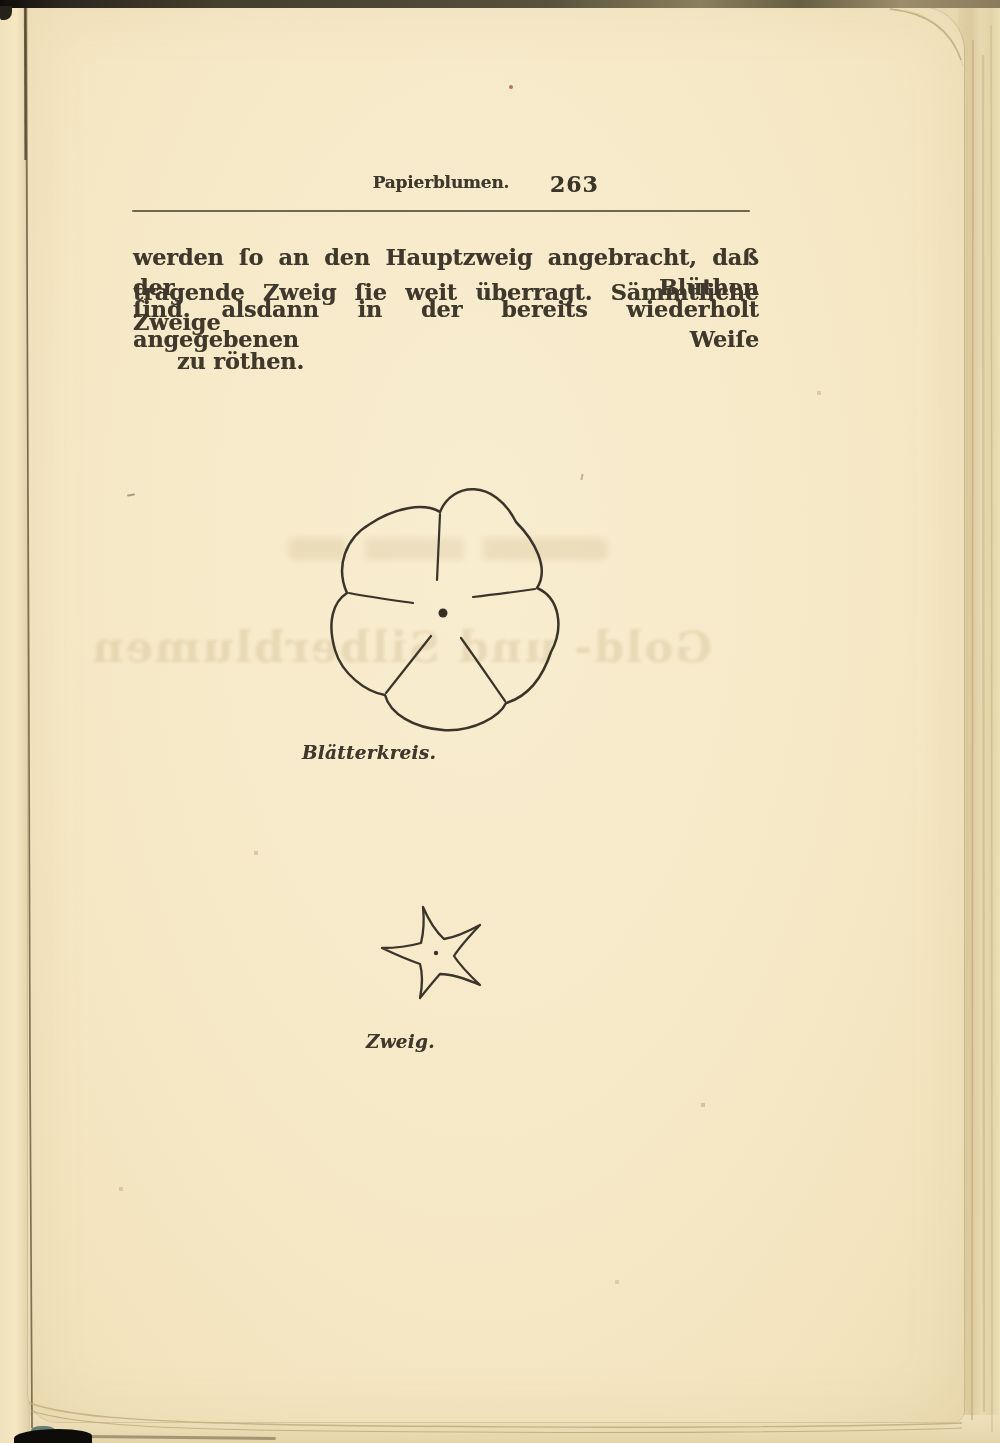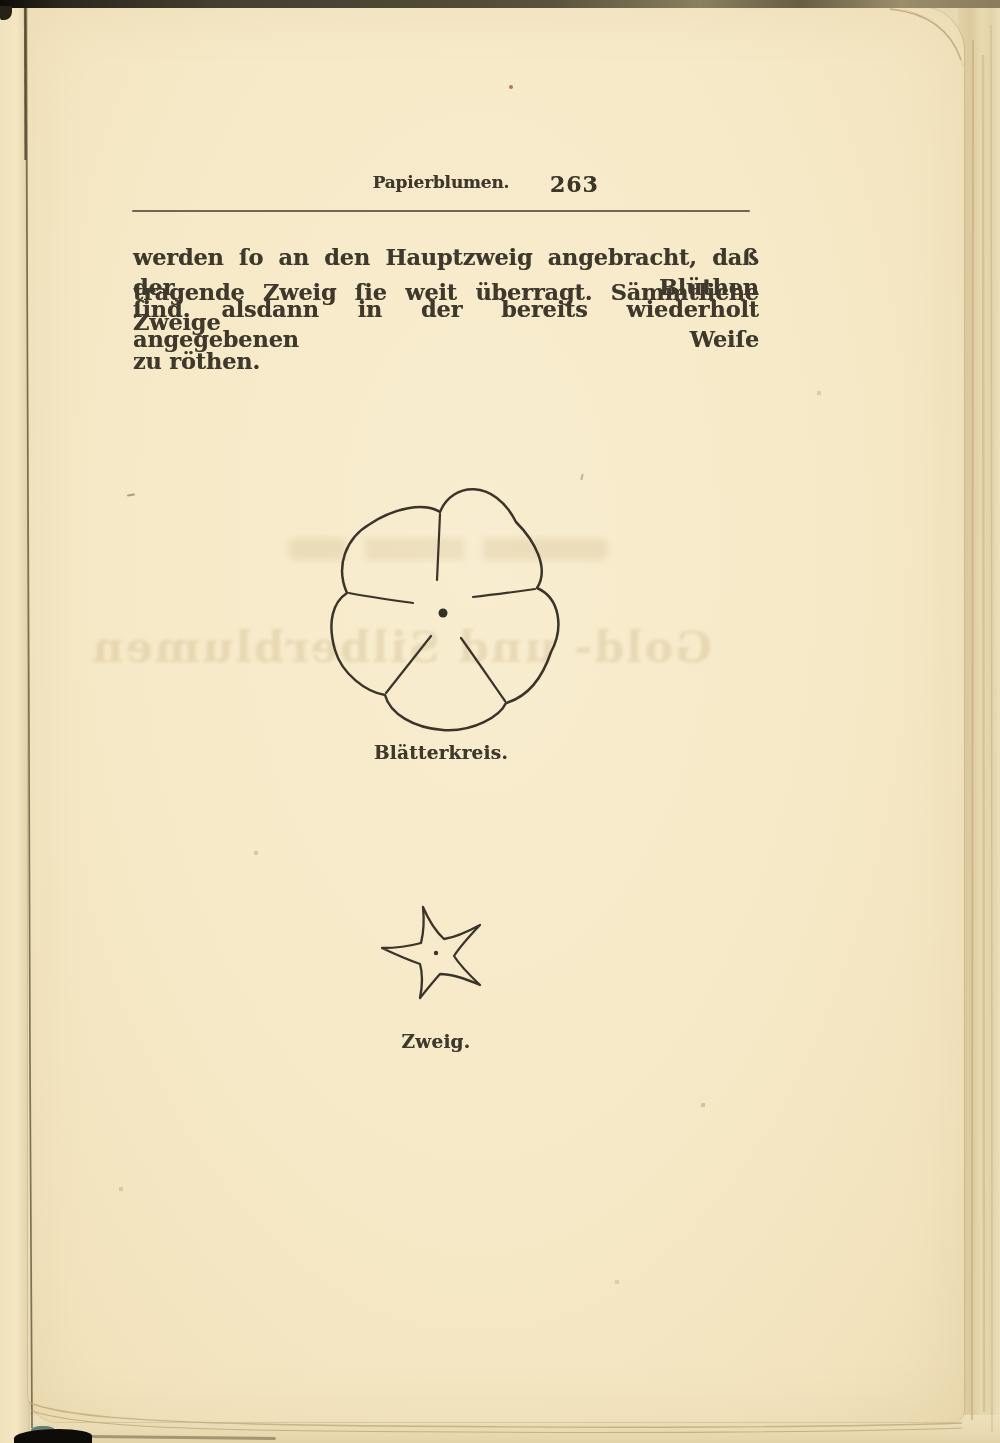--- a/index.html
+++ b/index.html
@@ -49,22 +49,22 @@
   .frak{font-weight:bold;color:#3f382c;letter-spacing:-.2px;text-shadow:0 0 .5px rgba(63,56,44,.55);}
   #header-title{left:132px;top:172px;width:618px;text-align:center;font-size:17px;}
   #page-number{left:550px;top:171px;width:200px;font-size:22px;font-weight:bold;
     letter-spacing:1px;color:#3c352a;text-shadow:0 0 .5px rgba(60,53,42,.55);}
   #header-rule{left:132px;top:210px;width:618px;height:2px;background:#574f40;opacity:.85;border-radius:1px;}
   .bodyline{left:133px;width:626px;font-size:22.5px;line-height:30px;}
   .jline{text-align:justify;text-align-last:justify;}
   #line-1{top:242px;}
   #line-2{top:277px;}
   #line-3{top:294px;}
-  #line-4{top:346px;}
-  .caption{text-align:center;font-size:18.5px;letter-spacing:.2px;}
+  #line-4{top:346px;margin-left:44px;}
+  .caption{text-align:left;font-size:18.5px;letter-spacing:.2px;font-style:italic;}
   #caption-blaetterkreis{left:302px;top:742px;width:278px;}
   #caption-kelch{left:366px;top:1031px;width:140px;}
   
   #bleedthrough-headline{
     left:178px;top:622px;width:534px;height:54px;
     font-size:43px;font-weight:bold;text-align:center;letter-spacing:2px;
     color:rgba(158,124,62,.16);
     transform:scaleX(-1);
     filter:blur(1.4px);
     white-space:nowrap;

